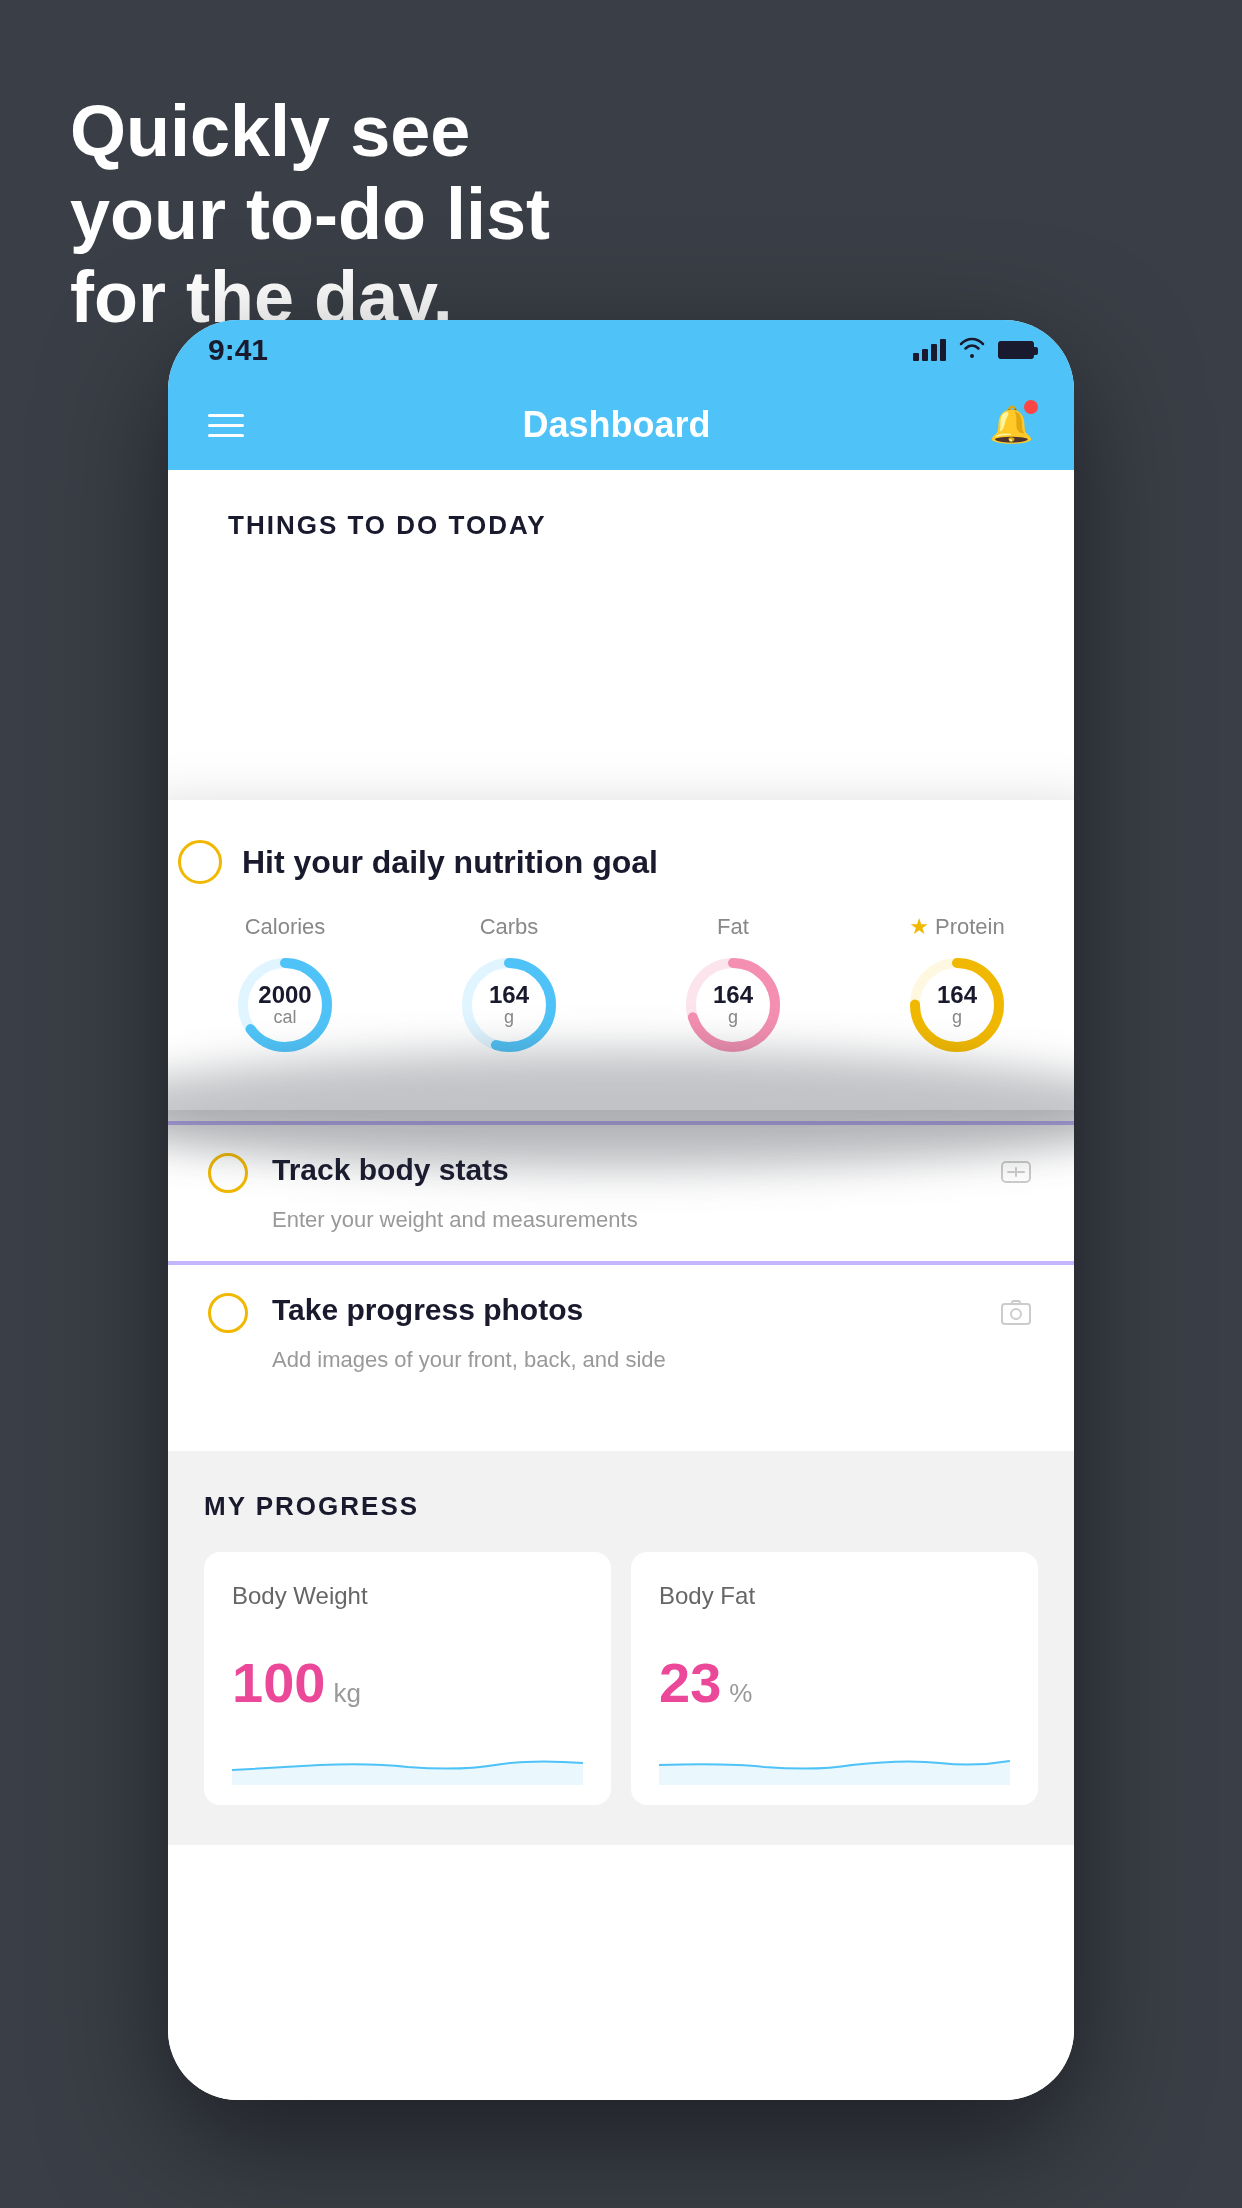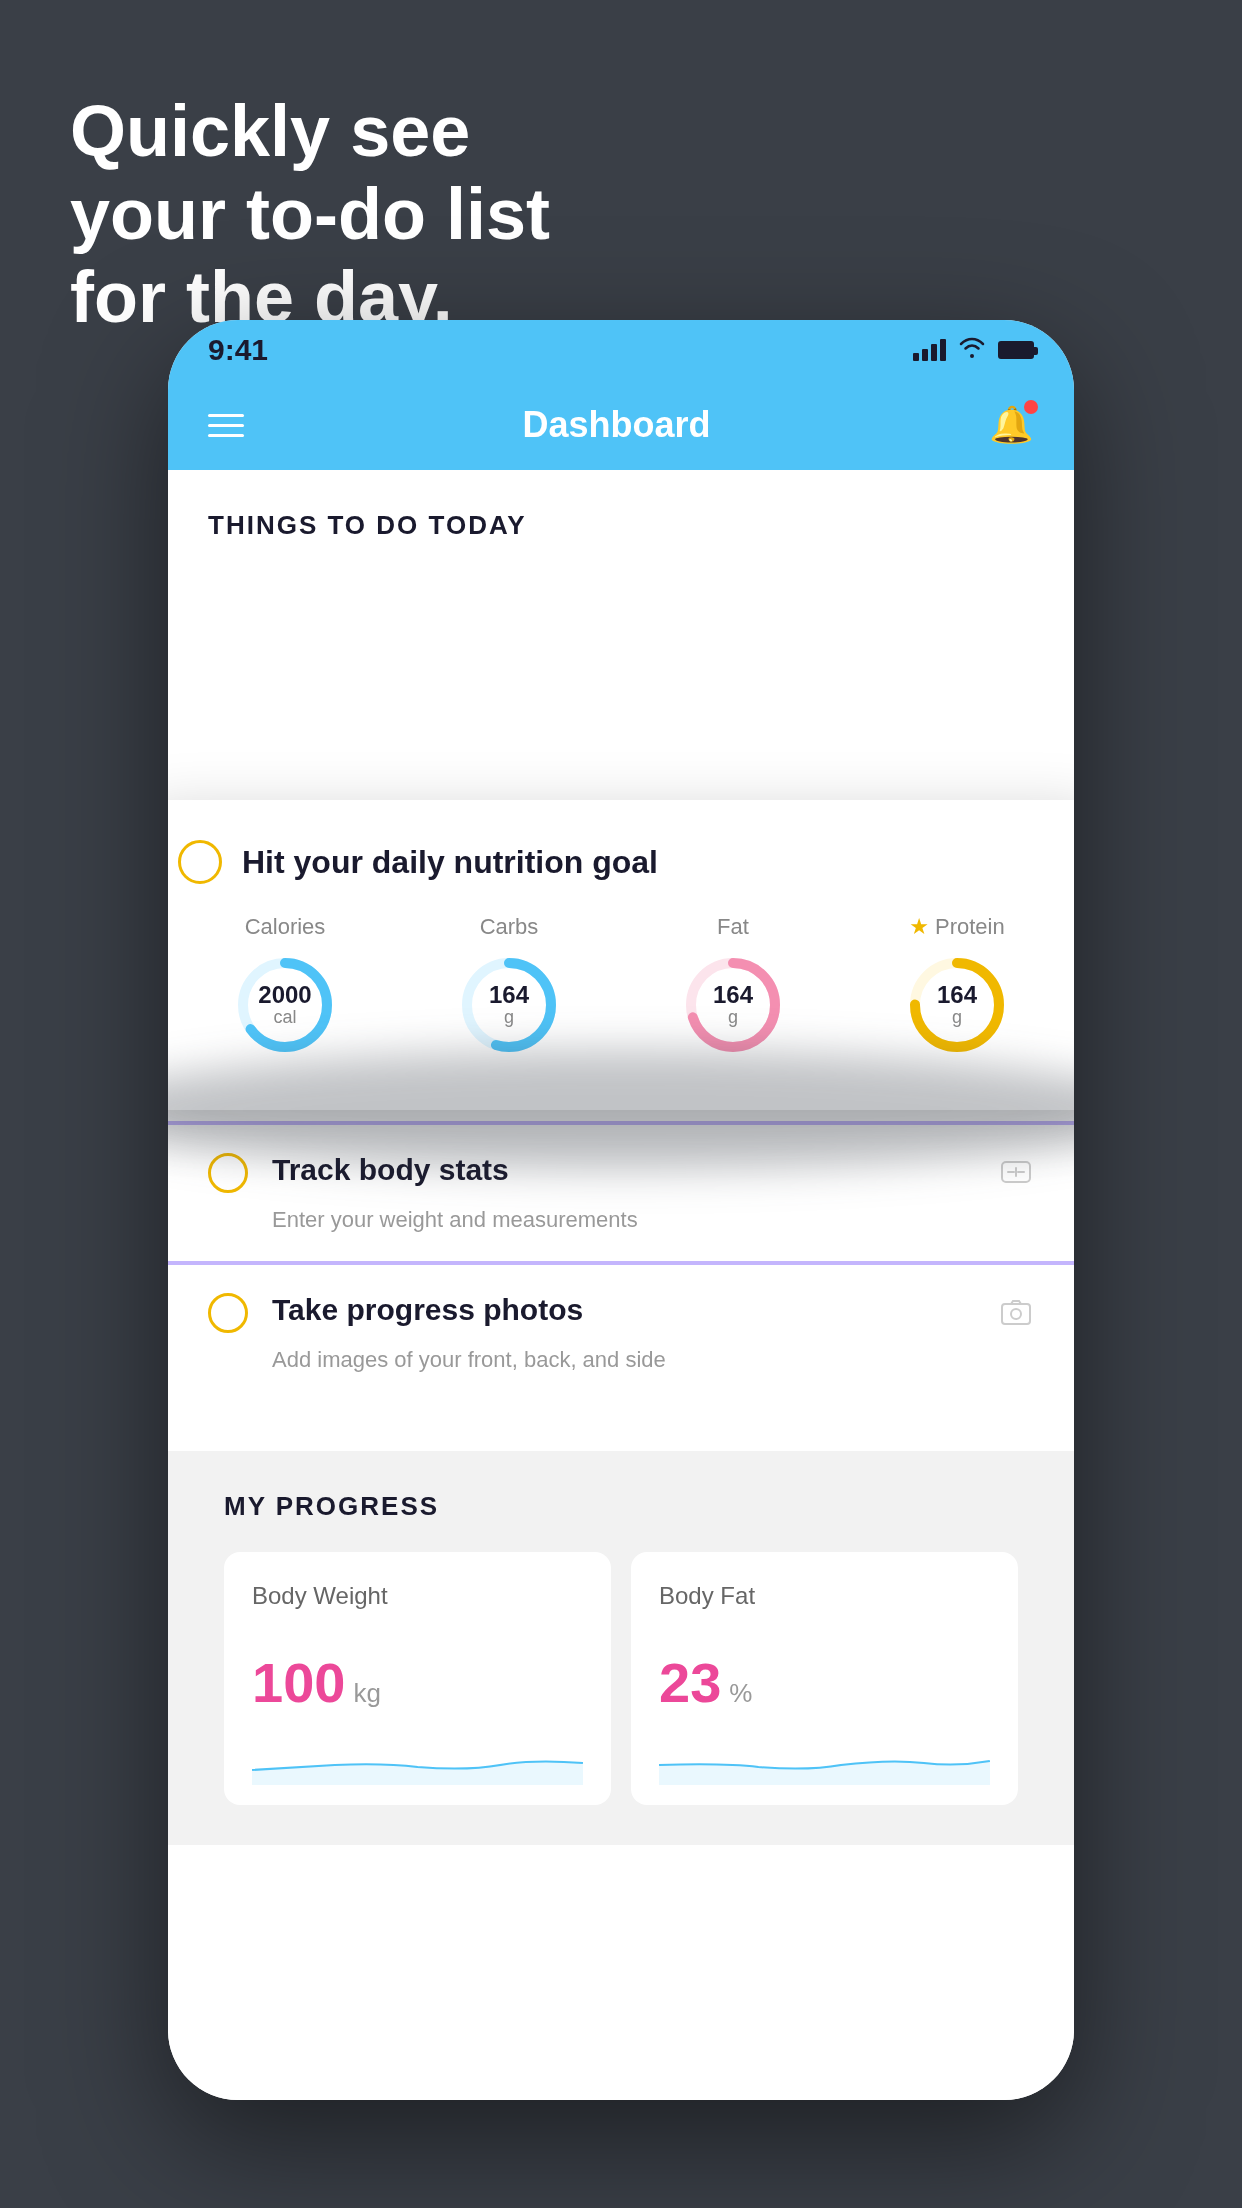--- a/index.html
+++ b/index.html
@@ -132,20 +132,21 @@
       border-radius: 50%;
     }
 
     
     .section-header {
       padding: 40px 40px 20px 40px;
       font-size: 26px;
       font-weight: 800;
       letter-spacing: 2px;
       color: #1a1a2e;
+      margin-left: 20px;
     }
 
     
     .floating-card {
       position: absolute;
       top: 330px;
       left: -30px;
       right: -30px;
       background: white;
       border-radius: 24px;
@@ -266,21 +267,21 @@
     }
     .todo-icon {
       font-size: 36px;
       color: #ccc;
       margin-left: 20px;
     }
 
     
     .progress-section {
       background: #f2f2f2;
-      padding: 40px 56px;
+      padding: 40px 36px;
     }
     .progress-header {
       font-size: 26px;
       font-weight: 800;
       letter-spacing: 2px;
       color: #1a1a2e;
       margin-bottom: 30px;
     }
     .progress-cards {
       display: flex;

